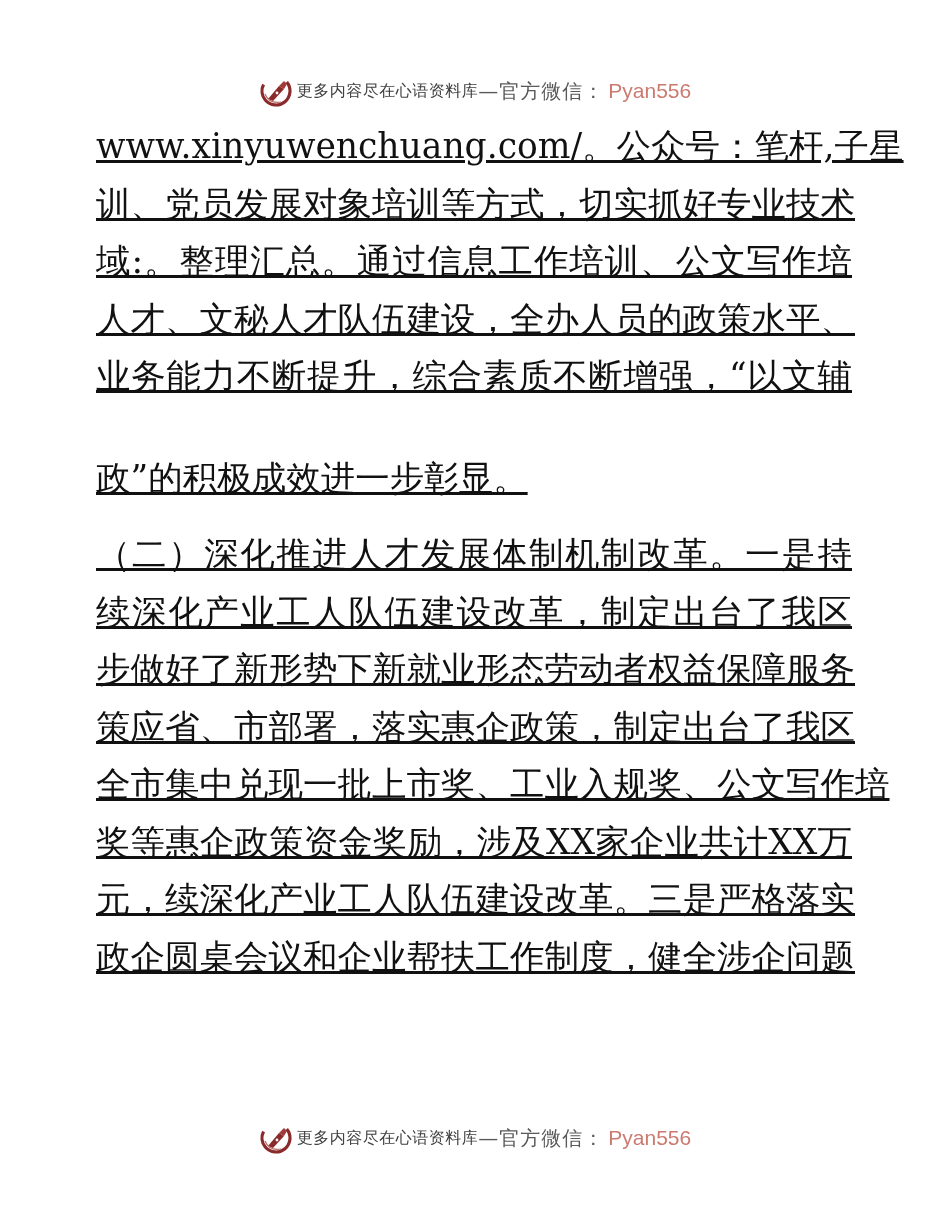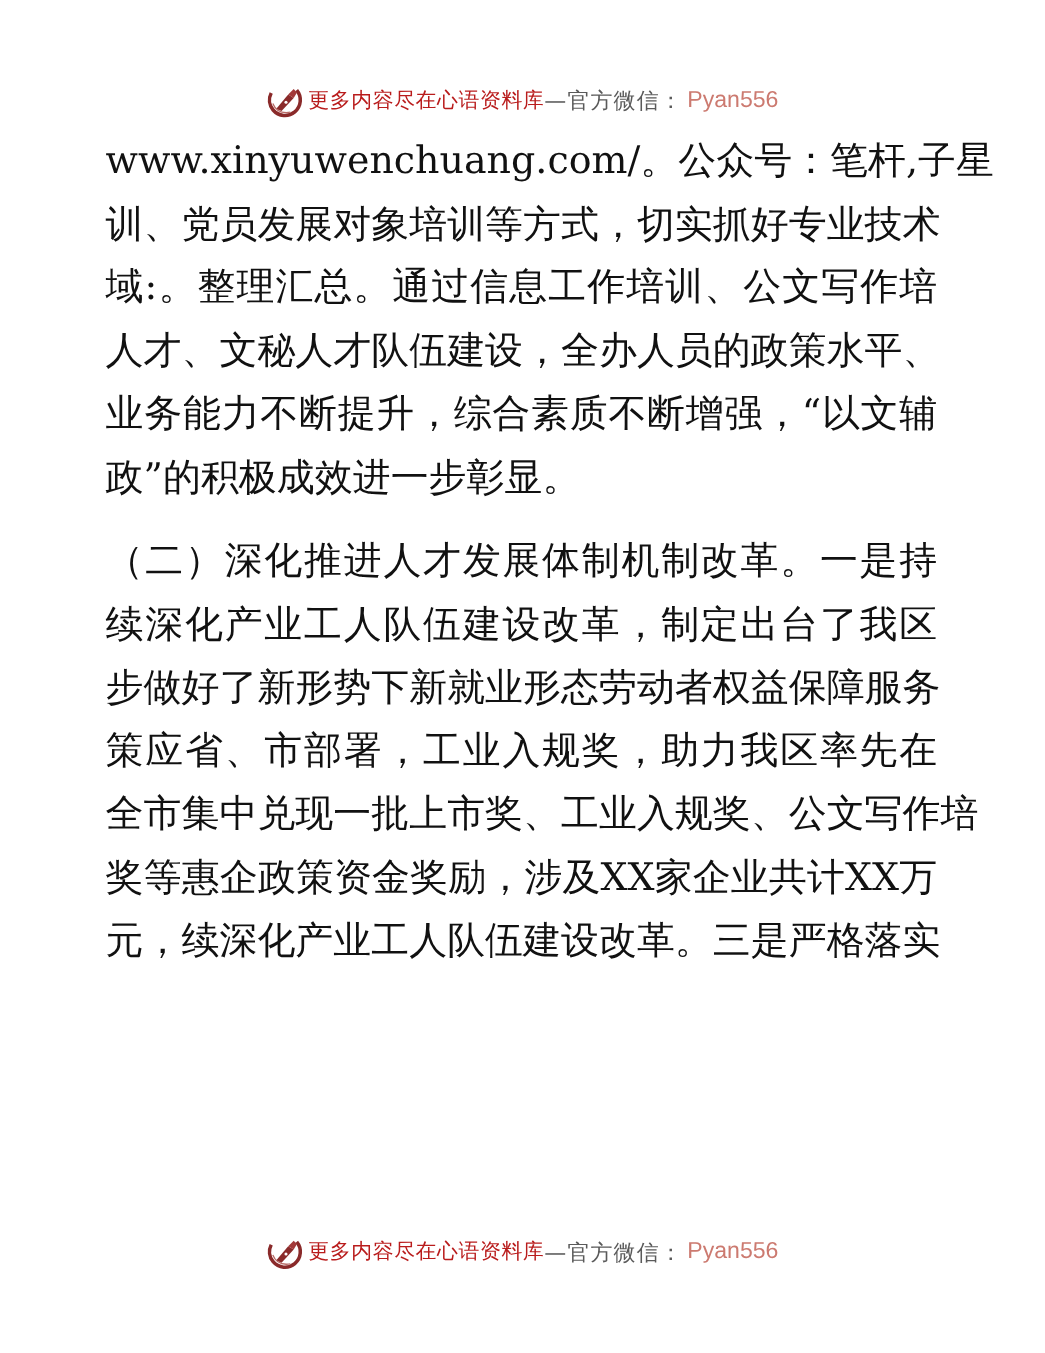--- a/index.html
+++ b/index.html
@@ -28,42 +28,43 @@
     .watermark.top { top: 73px; }
     .watermark.bottom { top: 1120px; }
     .wm-logo {
       width: 34px;
       height: 34px;
       margin-right: 4px;
       flex: 0 0 auto;
     }
     .wm-red {
       font-family: Liberation Serif, serif;
-      font-size: 19px;
-      color: #b91c1c;
+      font-size: 16px;
+      color: #404040;
       letter-spacing: 0.5px;
     }
     .wm-gray {
       font-family: "DejaVu Sans", sans-serif;
       font-size: 20px;
       color: #5a5a5a;
       letter-spacing: 1px;
     }
     .wm-id {
       font-family: "Liberation Sans", sans-serif;
       font-size: 21px;
       color: #cc7a70;
       margin-left: 4px;
       text-align: right;
     }
     .content {
       position: absolute;
       left: 96px;
       top: 118px;
       width: 756px;
+      text-decoration: underline;
     }
     .para {
       margin: 0;
       font-size: 34.5px;
       line-height: 57.5px;
       text-align: justify;
       text-justify: inter-character;
       letter-spacing: 0px;
     }
     .para + .para {
@@ -71,20 +72,21 @@
     }
     .line {
       display: block;
       white-space: nowrap;
       text-align-last: justify;
       text-align: justify;
       height: 57.5px;
     }
     .line.last {
       text-align-last: left;
+      margin-top: 44px;
     }
     .indent {
       padding-left: 0px;
     }
   </style>
 </head>
 <body>
 
 <div class="watermark top">
   <svg class="wm-logo" viewBox="0 0 34 34">
@@ -106,24 +108,25 @@
     <span class="line">训、党员发展对象培训等方式，切实抓好专业技术</span>
     <span class="line">域:。整理汇总。通过信息工作培训、公文写作培</span>
     <span class="line">人才、文秘人才队伍建设，全办人员的政策水平、</span>
     <span class="line">业务能力不断提升，综合素质不断增强，“以文辅</span>
     <span class="line last">政”的积极成效进一步彰显。</span>
   </p>
   <p class="para">
     <span class="line indent">（二）深化推进人才发展体制机制改革。一是持</span>
     <span class="line">续深化产业工人队伍建设改革，制定出台了我区</span>
     <span class="line">步做好了新形势下新就业形态劳动者权益保障服务</span>
-    <span class="line">策应省、市部署，工业入规奖，助力我区率先在</span>
+    <span class="line">策应省、市部署，落实惠企政策，制定出台了我区</span>
     <span class="line">全市集中兑现一批上市奖、工业入规奖、公文写作培</span>
     <span class="line">奖等惠企政策资金奖励，涉及XX家企业共计XX万</span>
     <span class="line">元，续深化产业工人队伍建设改革。三是严格落实</span>
+    <span class="line">政企圆桌会议和企业帮扶工作制度，健全涉企问题</span>
   </p>
 </div>
 
 <div class="watermark bottom">
   <svg class="wm-logo" viewBox="0 0 34 34">
     <circle cx="17" cy="17" r="14" fill="none" stroke="#8a2a2a" stroke-width="3.2" stroke-dasharray="60 28" transform="rotate(-40 17 17)"></circle>
     <path d="M9 25 L20 12 L25 15 L14 27 Z" fill="#8a2a2a"></path>
     <path d="M20 12 L25 7 L28 10 L25 15 Z" fill="#a33a3a"></path>
     <path d="M6 20 Q10 30 22 28" fill="none" stroke="#b86a66" stroke-width="1.2"></path>
     <circle cx="18" cy="19" r="1.4" fill="#ffffff"></circle>

